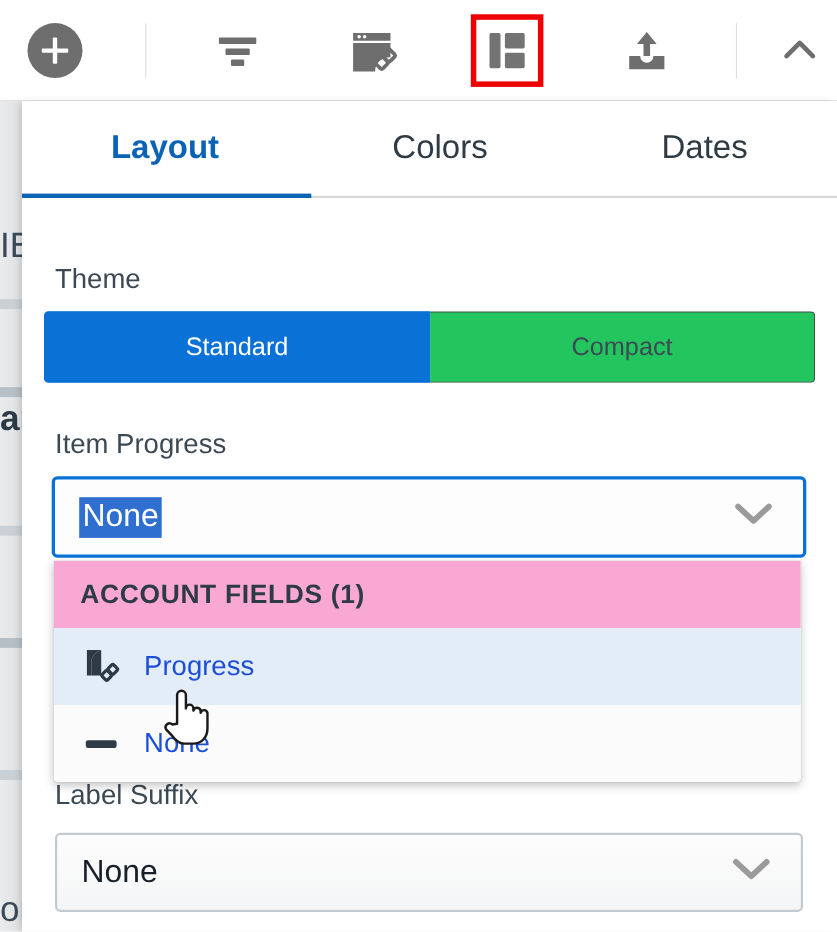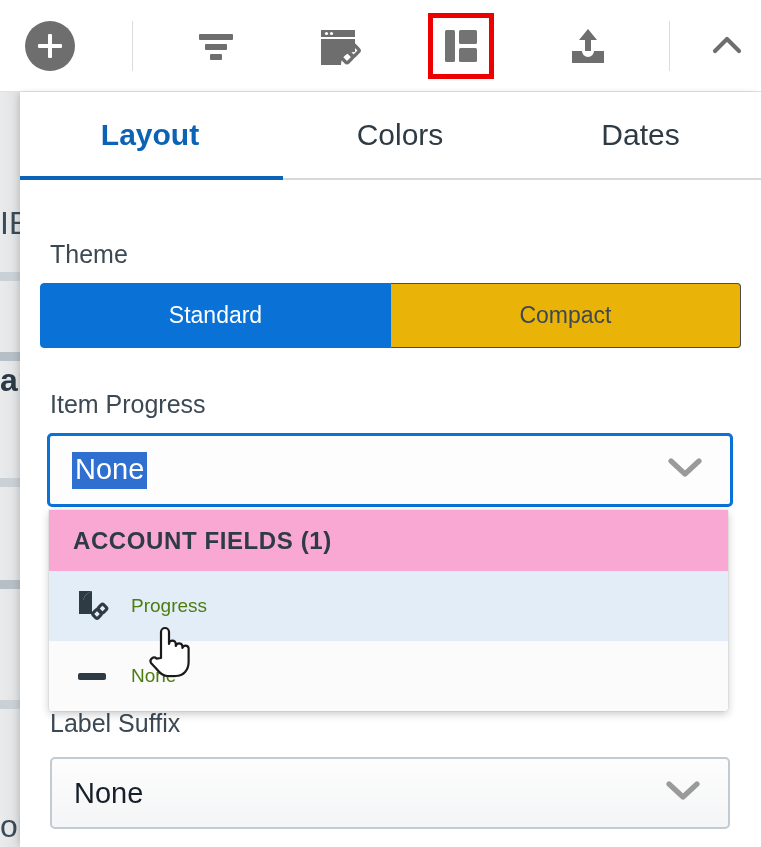--- a/index.html
+++ b/index.html
@@ -105,21 +105,21 @@
     font-size:23px;
     box-sizing:border-box;
     cursor:pointer;
   }
   .seg.on{
     background:#0a71d6;color:#ffffff;
     border:1px solid #0a71d6;
     border-radius:4px 0 0 4px;
   }
   .seg.off{
-    background:#eab308;color:#3c4954;
+    background:#22c55e;color:#3c4954;
     border:1px solid #4a4a4a;
     border-left:none;
     border-radius:0 4px 4px 0;
   }
 
   .combo{
     position:absolute;
     box-sizing:border-box;
     background:#fbfbfb;
     display:flex;align-items:center;
@@ -170,21 +170,21 @@
     padding-left:24px;
     box-sizing:border-box;
     cursor:pointer;
     background:#fbfbfb;
   }
   .dd-option.hl{ background:#e3edf8; }
   .dd-opt-icon{
     width:46px;display:flex;align-items:center;justify-content:flex-start;
   }
   .dd-opt-label{
-    font-size:19px;color:#4d7c0f;
+    font-size:25px;color:#1d4ed8;
     margin-left:12px;
   }
 
   
   #cursor{
     position:absolute;left:148px;top:618px;
     width:44px;height:60px;
     pointer-events:none;
   }
 </style>

